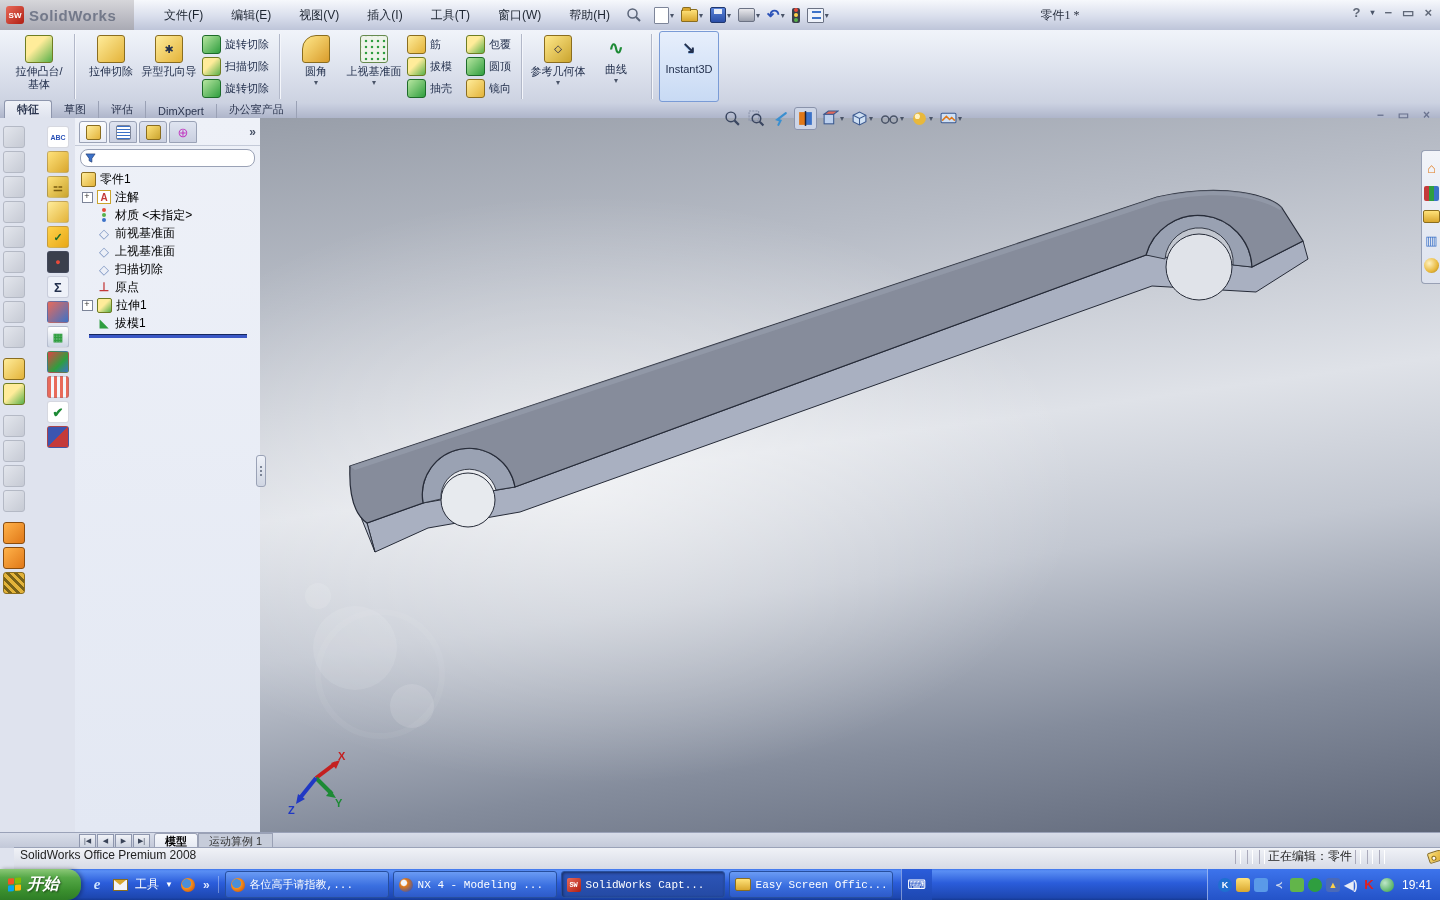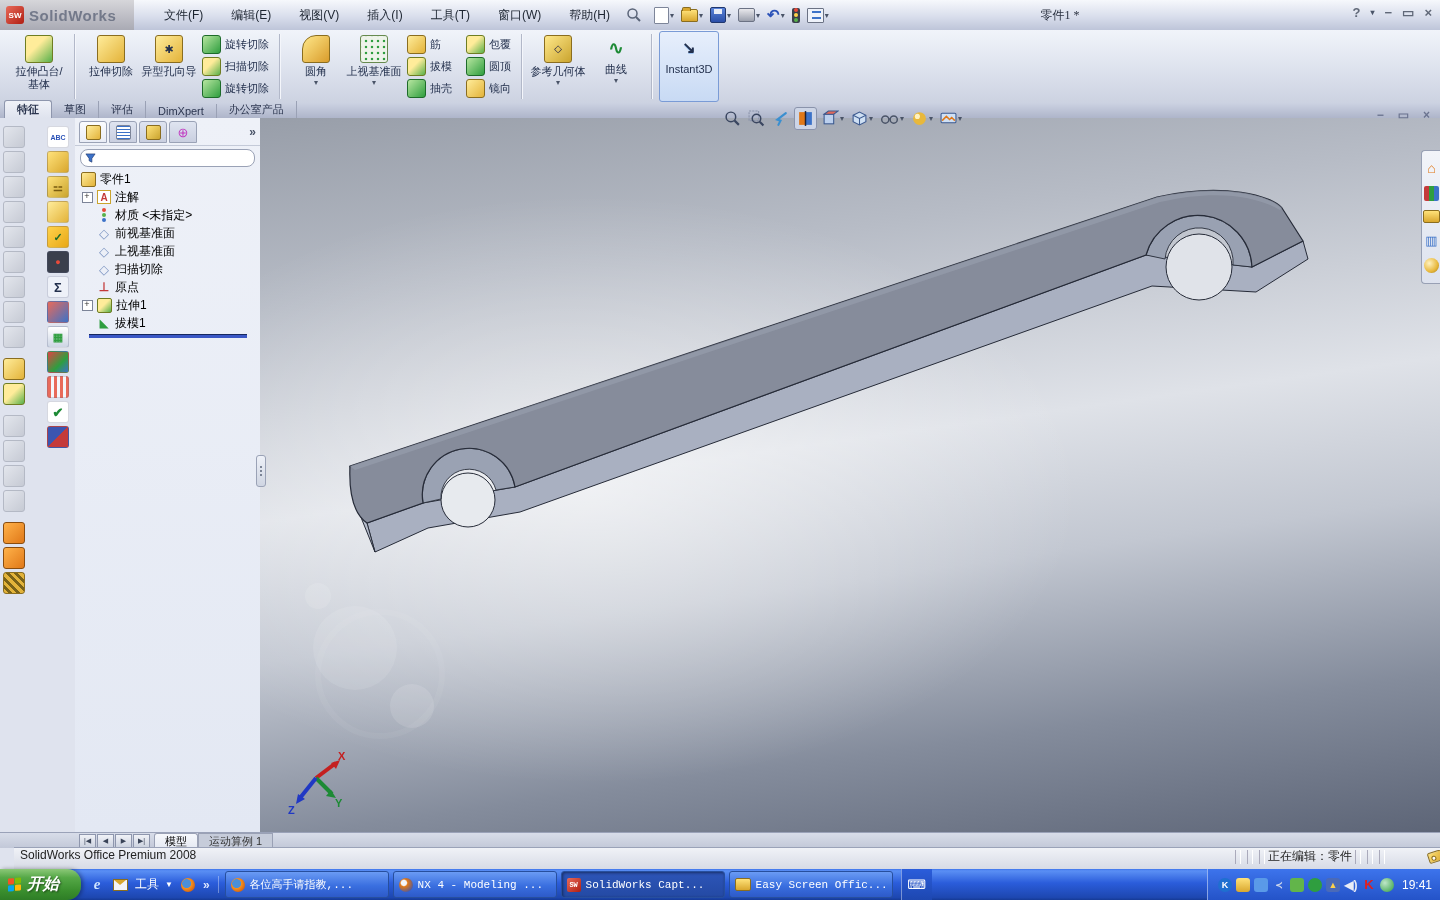--- a/index.html
+++ b/index.html
@@ -147,21 +147,21 @@
     display:flex;flex-direction:column;align-items:center;justify-content:space-evenly;}
   .tpicon{width:15px;height:15px;display:flex;align-items:center;justify-content:center;border-radius:2px;}
 
   
   #bottomtabs{left:0;top:832px;width:1440px;height:15px;background:linear-gradient(#d8dde9,#c2c8d8);
     border-top:1px solid #9aa2b8;display:flex;align-items:center;}
   .navbtn{width:15px;height:12px;margin-left:1px;background:linear-gradient(#f0f2f7,#cdd3e0);border:1px solid #8e96ad;
     font-size:7px;color:#3a4458;display:flex;align-items:center;justify-content:center;}
   .dtab{font-size:11px;padding:0 10px;height:14px;display:flex;align-items:center;color:#333;
     background:#c6ccda;border:1px solid #9aa1b5;border-bottom:none;}
-  .dtab.active{background:linear-gradient(#f6f8fc,#e6eaf3);font-weight:normal;color:#000;border-radius:3px 3px 0 0;}
+  .dtab.active{background:linear-gradient(#f6f8fc,#e6eaf3);font-weight:bold;color:#000;border-radius:3px 3px 0 0;}
 
   
   #statusbar{left:14px;top:847px;width:1440px;height:22px;background:linear-gradient(#f0f2f7,#d6dae5);
     border-top:1px solid #9aa2b8;display:flex;align-items:flex-start;color:#222;}
   #statusbar .lefttext{padding-left:6px;}
   #status-right{margin-left:auto;display:flex;align-items:center;gap:0;}
   .ssep{width:4px;height:14px;border-left:1px solid #aab;border-right:1px solid #fff;margin:0 3px;}
   .tagicon{width:14px;height:9px;background:linear-gradient(135deg,#ffe27a,#d9a72e);border:1px solid #8a6d1f;
     border-radius:2px 5px 5px 2px;transform:rotate(-18deg);margin:0 10px 0 40px;position:relative;}
   .tagicon::before{content:"";position:absolute;left:2px;top:3px;width:3px;height:3px;border-radius:50%;background:#fff;border:1px solid #8a6d1f;}

